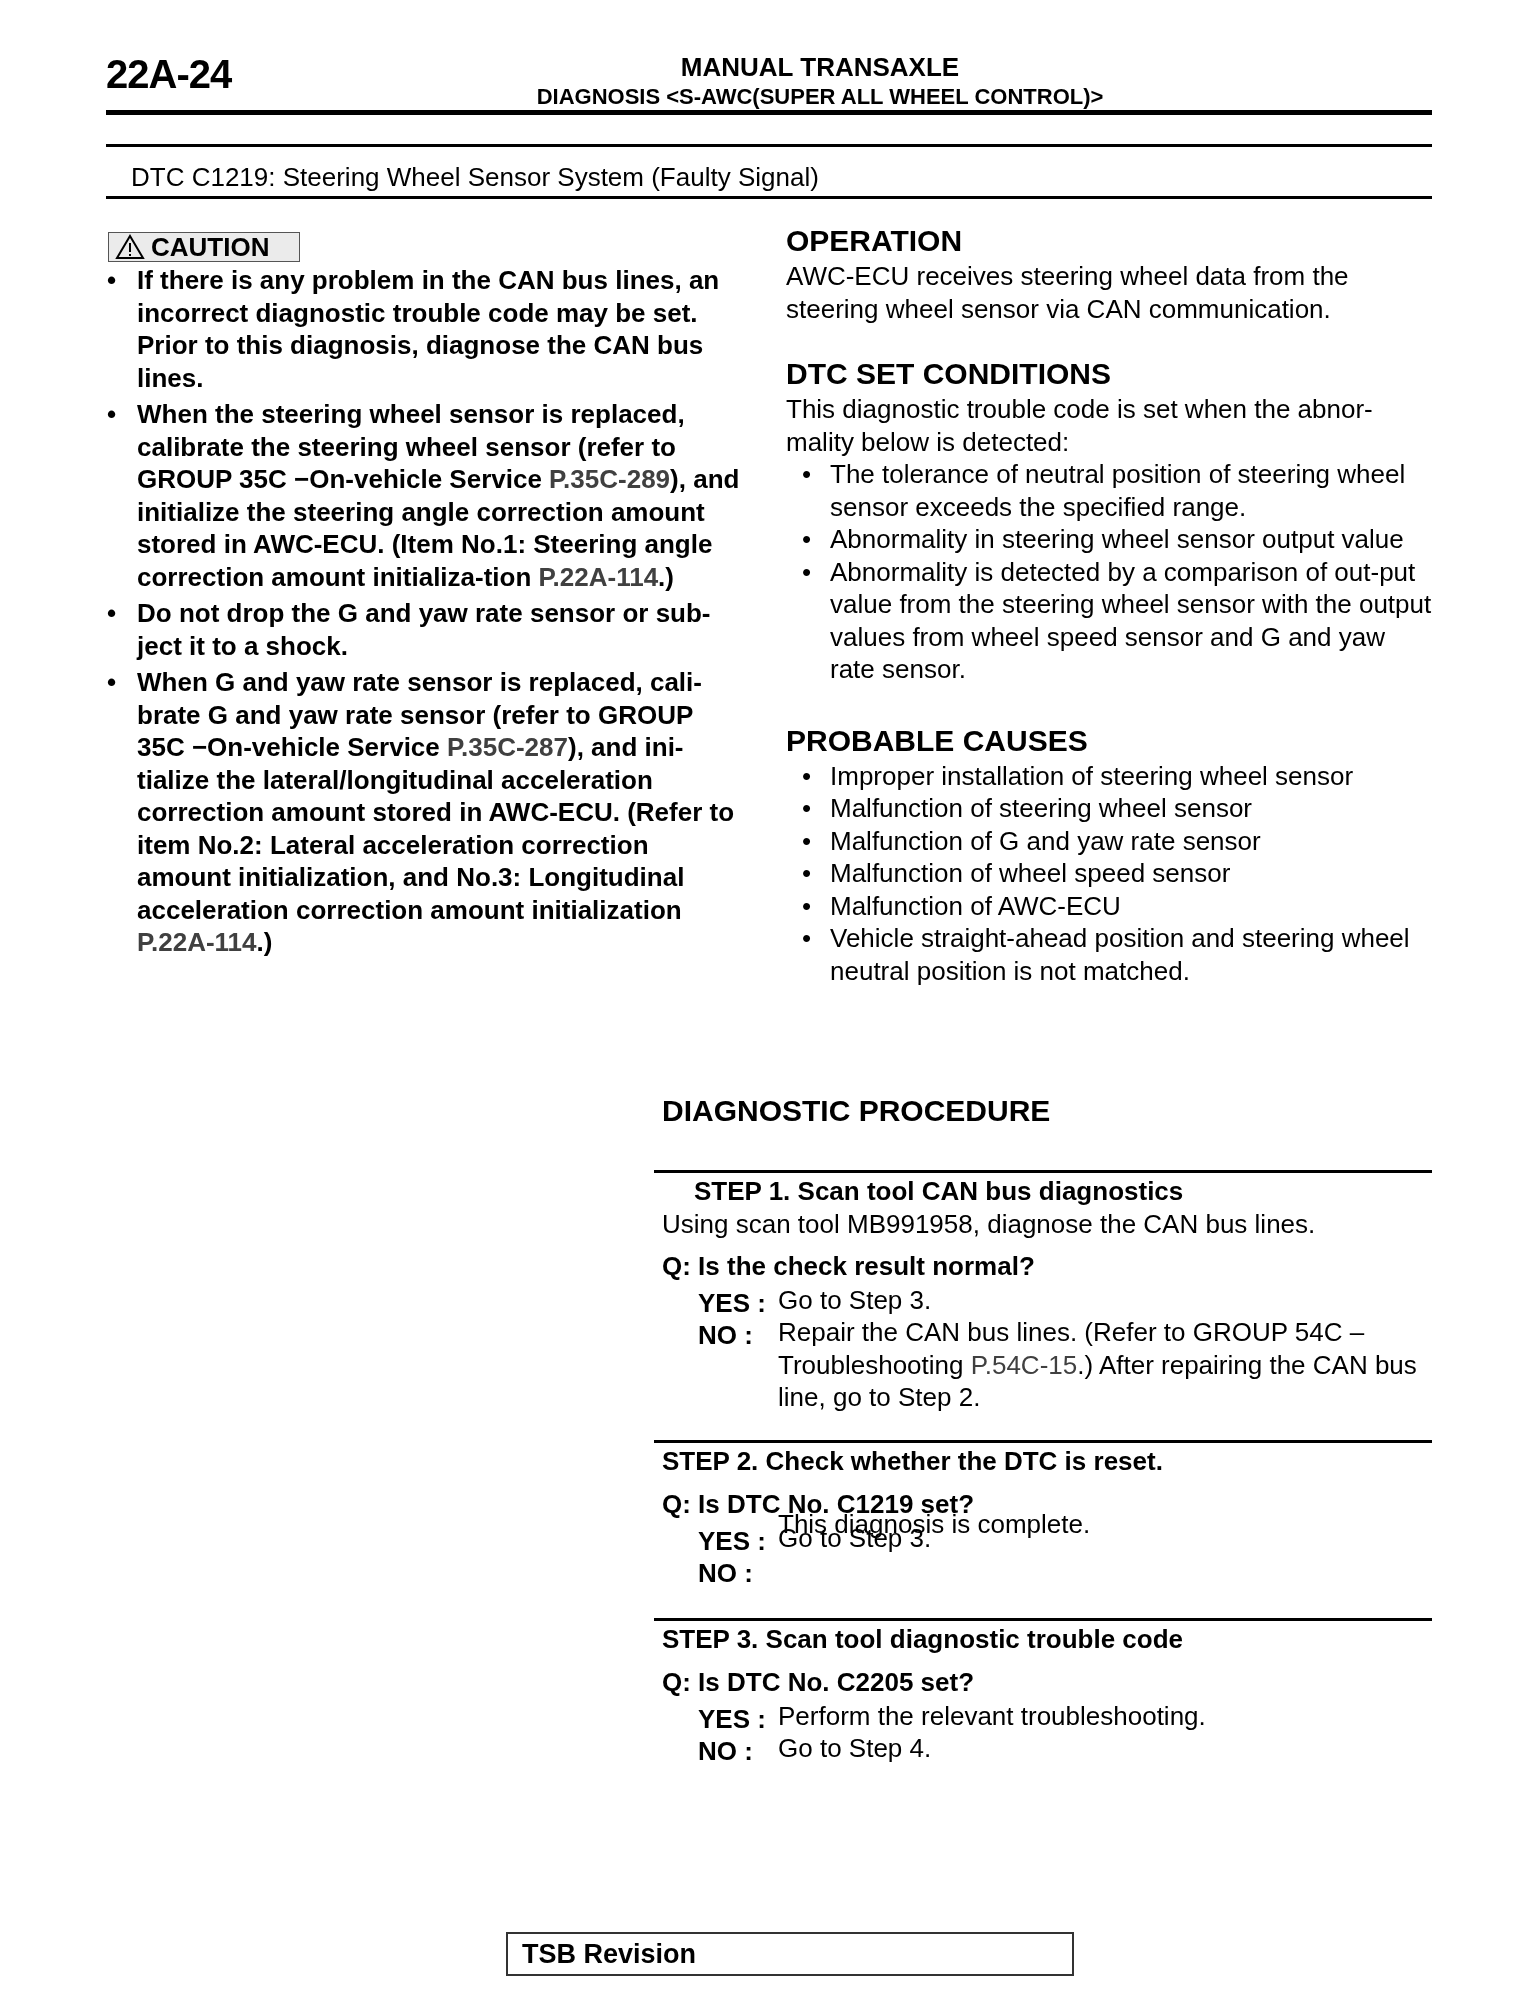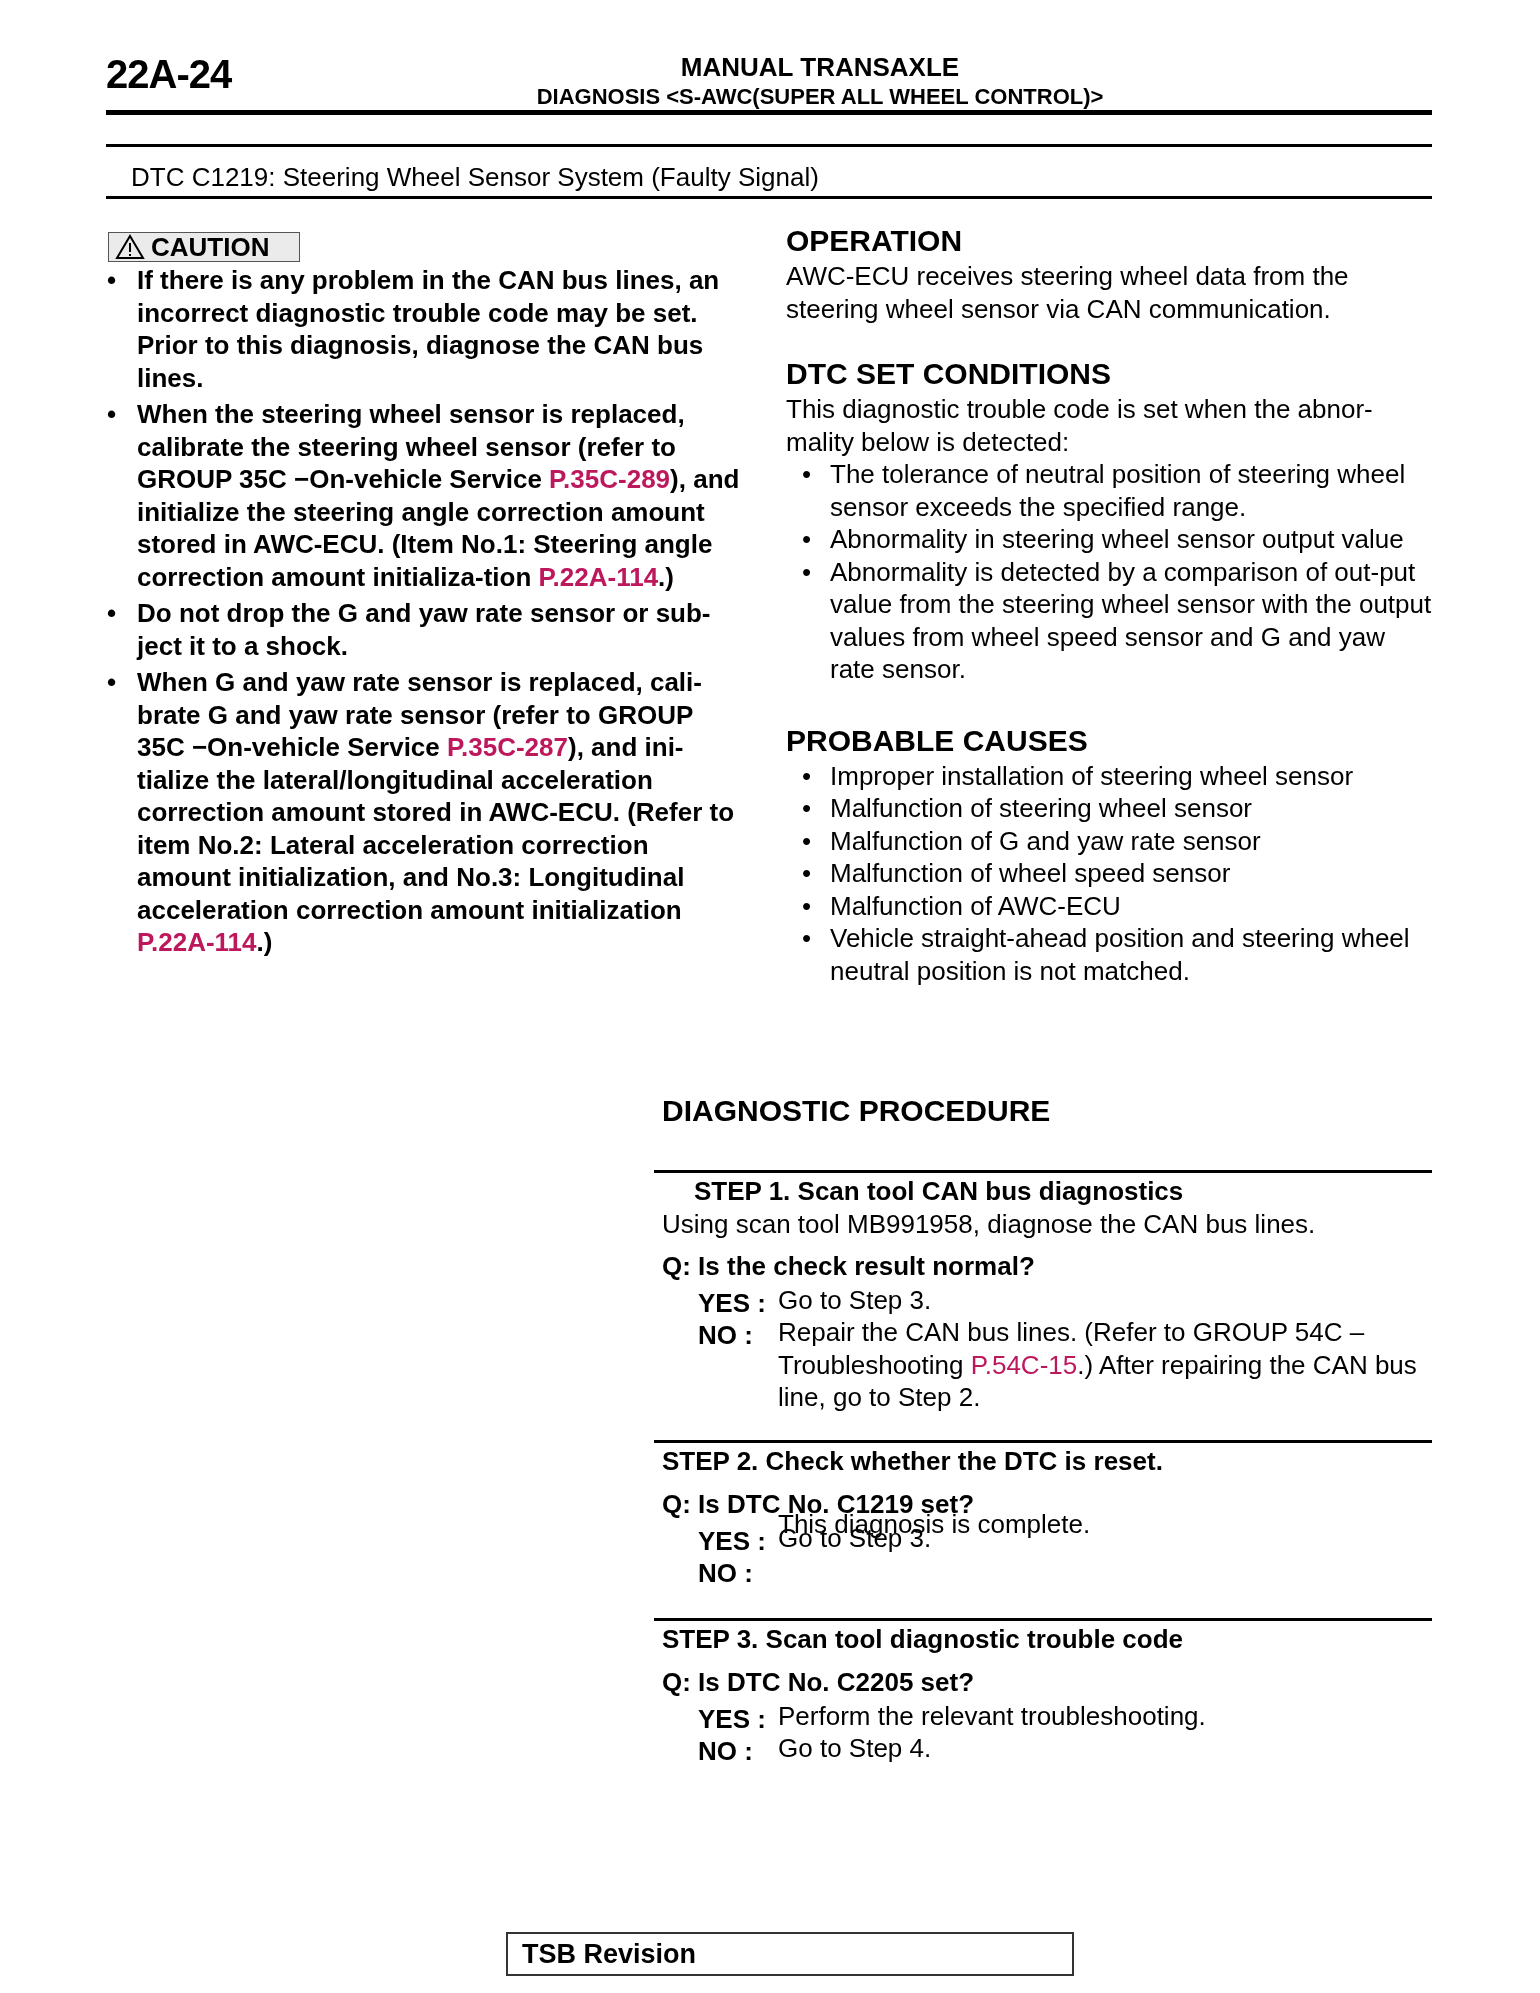--- a/index.html
+++ b/index.html
@@ -19,21 +19,21 @@
     left: 108px; top: 232px; width: 192px; height: 30px;
     border: 1px solid #555; background: #ebebeb;
     display: flex; align-items: center; padding-left: 6px; box-sizing: border-box;
   }
   .caution-box svg { width: 30px; height: 26px; margin-right: 6px; }
   .caution-label { font-size: 26px; font-weight: bold; }
 
   .left-col { left: 105px; top: 264px; width: 640px; }
   .bul { position: relative; padding-left: 32px; font-size: 26px; font-weight: bold; line-height: 32.5px; margin-bottom: 4px; }
   .bul::before { content: "•"; position: absolute; left: 2px; top: 0; }
-  .link { color: #be185d; }
+  .link { color: #404040; }
 
   .right-col { left: 786px; top: 222px; width: 650px; }
   .h2 { font-size: 30px; font-weight: bold; margin: 0; line-height: 38px; }
   .p { font-size: 26px; line-height: 32.5px; margin: 0; }
   .rbul { position: relative; padding-left: 44px; font-size: 26px; line-height: 32.5px; }
   .rbul::before { content: "•"; position: absolute; left: 16px; top: 0; }
 
   .proc-title { left: 662px; top: 1094px; font-size: 30px; font-weight: bold; }
   .step-rule { left: 654px; width: 778px; height: 3px; background: #000; }
   .step-head { left: 662px; font-size: 26px; font-weight: bold; }

